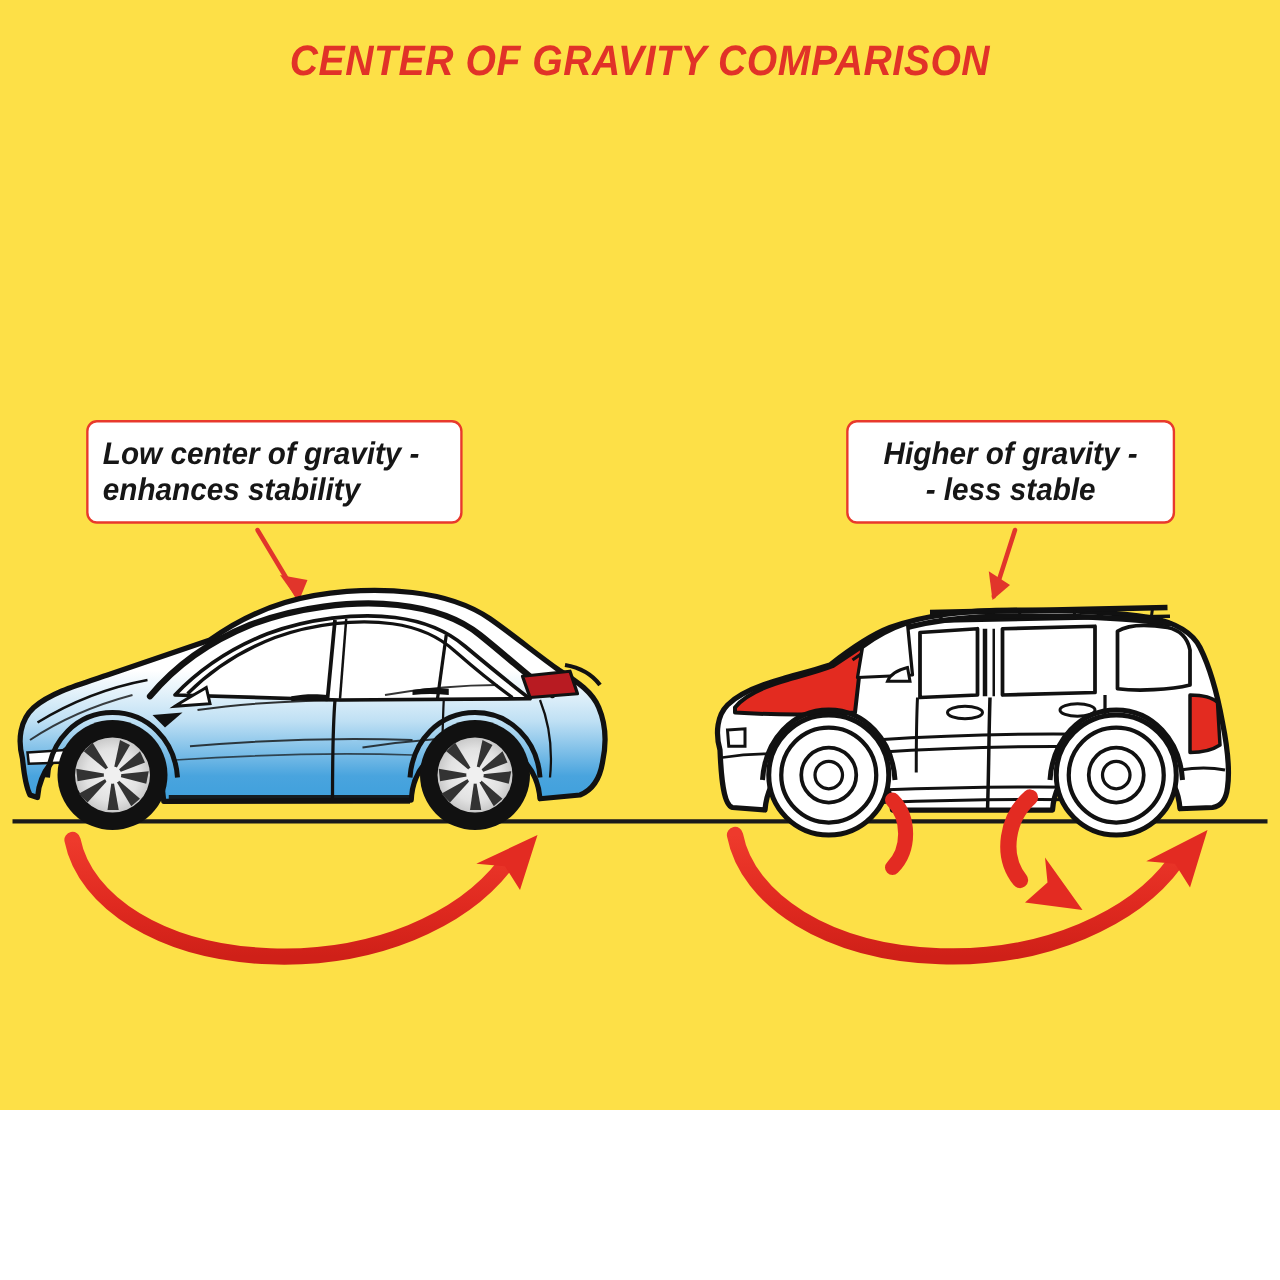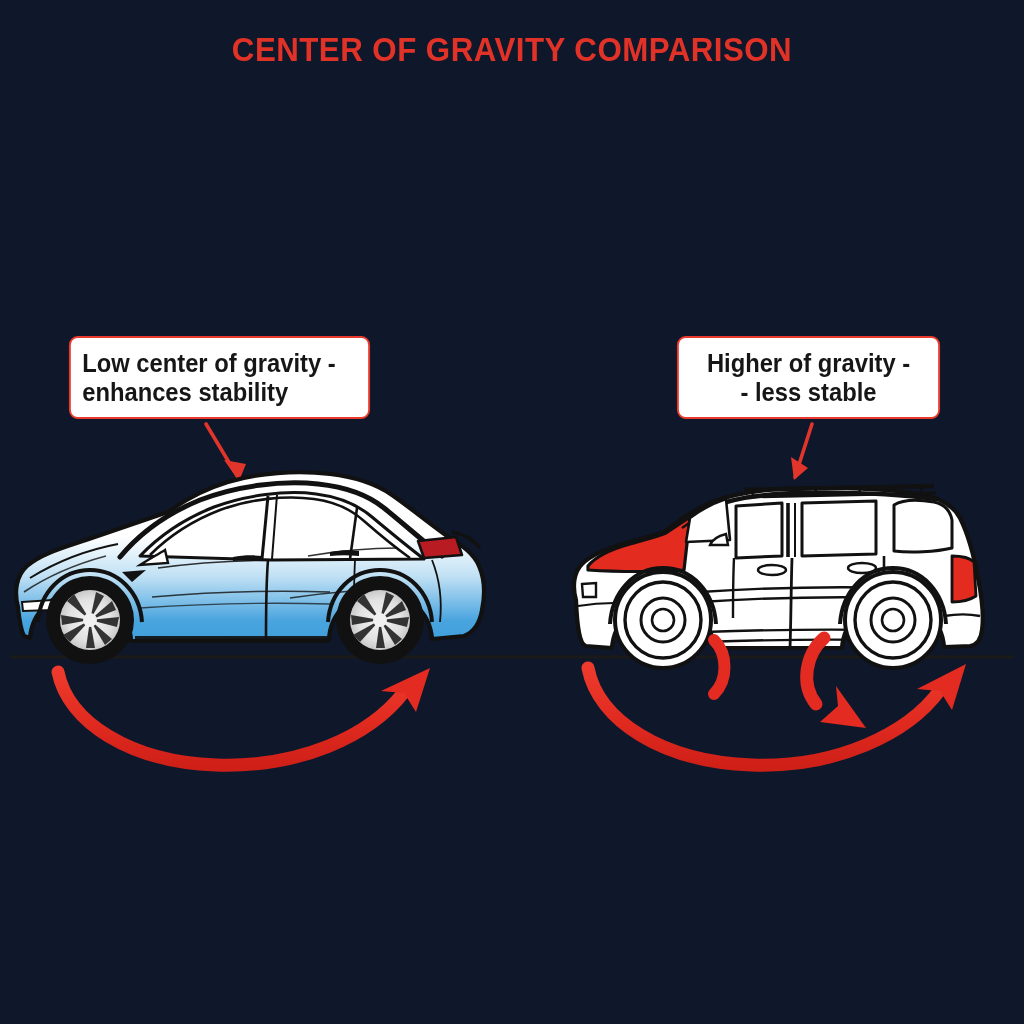--- a/index.html
+++ b/index.html
@@ -6,23 +6,24 @@
     margin: 0;
     padding: 0;
     background: #ffffff;
   }
   body {
     font-family: "Liberation Sans", sans-serif;
   }
   #stage {
     position: relative;
     width: 1024px;
-    height: 1024px;
-    background: #0f172a;
+    height: 888px;
+    background: #fde047;
     overflow: hidden;
+    font-style: italic;
   }
   #title {
     position: absolute;
     left: 0;
     top: 30px;
     width: 1024px;
     text-align: center;
     font-family: "Liberation Sans Narrow", "Liberation Sans", sans-serif;
     font-weight: 700;
     font-size: 34px;

